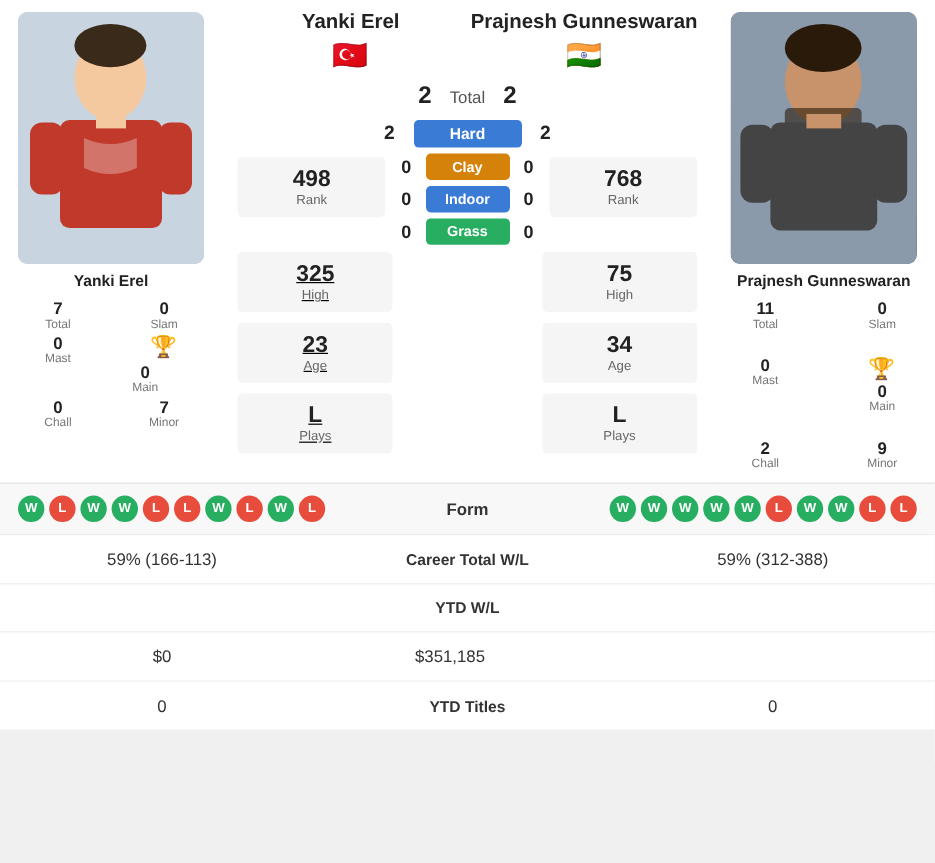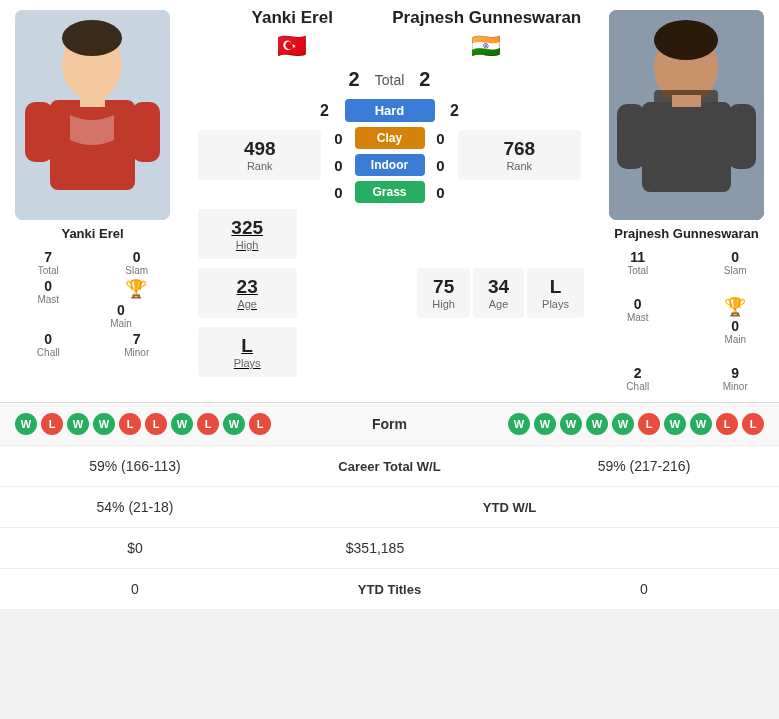--- a/index.html
+++ b/index.html
@@ -295,21 +295,21 @@
           <div class="stat-box">
             <div class="stat-box-val">23</div>
             <div class="stat-box-lbl">Age</div>
           </div>
           <div class="stat-box">
             <div class="stat-box-val">L</div>
             <div class="stat-box-lbl">Plays</div>
           </div>
         </div>
         <div style="flex:0 0 106px;"></div>
-        <div style="flex:1;display:flex;flex-direction:row;align-items:center;gap:3px;">
+        <div style="flex:1;display:flex;flex-direction:column;align-items:center;gap:3px;">
           <div class="stat-box">
             <div class="stat-box-val">75</div>
             <div class="stat-box-lbl">High</div>
           </div>
           <div class="stat-box">
             <div class="stat-box-val">34</div>
             <div class="stat-box-lbl">Age</div>
           </div>
           <div class="stat-box">
             <div class="stat-box-val">L</div>
@@ -400,24 +400,23 @@
         <span class="form-badge form-w">W</span>
         <span class="form-badge form-l">L</span>
         <span class="form-badge form-l">L</span>
       </div>
   </div>
 
   <div class="stats-table" id="stats-rows">
       <div class="stats-row">
         <div class="stats-row-left">59% (166-113)</div>
         <div class="stats-row-center">Career Total W/L</div>
-        <div class="stats-row-right">59% (217-216)</div>
+        <div class="stats-row-right">59% (312-388)</div>
       </div>
       <div class="stats-row">
-        <div class="stats-row-left">54% (21-18)</div>
         <div class="stats-row-center">YTD W/L</div>
       </div>
       <div class="stats-row">
         <div class="stats-row-left">$0</div>
         <div class="stats-row-right">$351,185</div>
       </div>
       <div class="stats-row">
         <div class="stats-row-left">0</div>
         <div class="stats-row-center">YTD Titles</div>
         <div class="stats-row-right">0</div>

